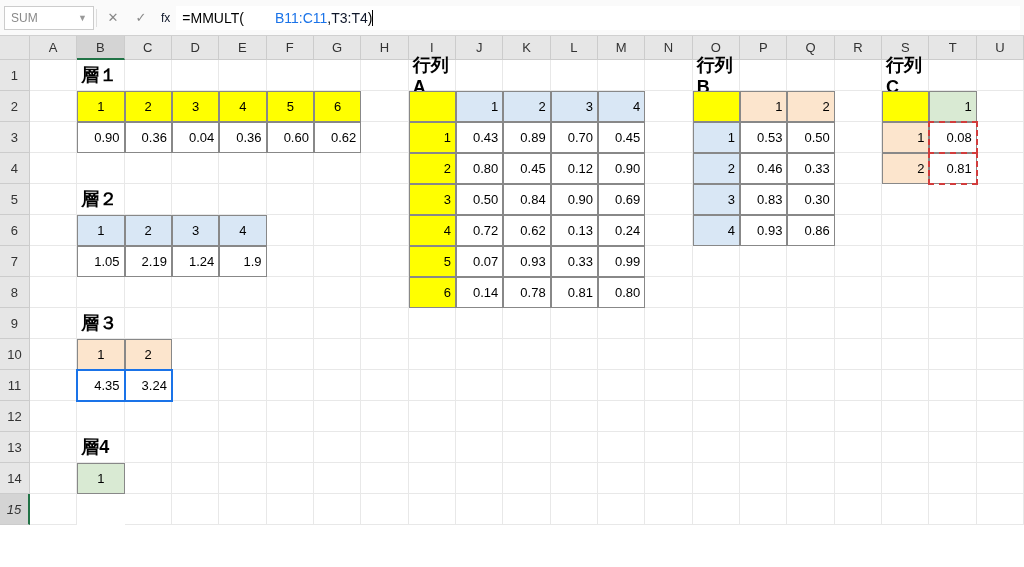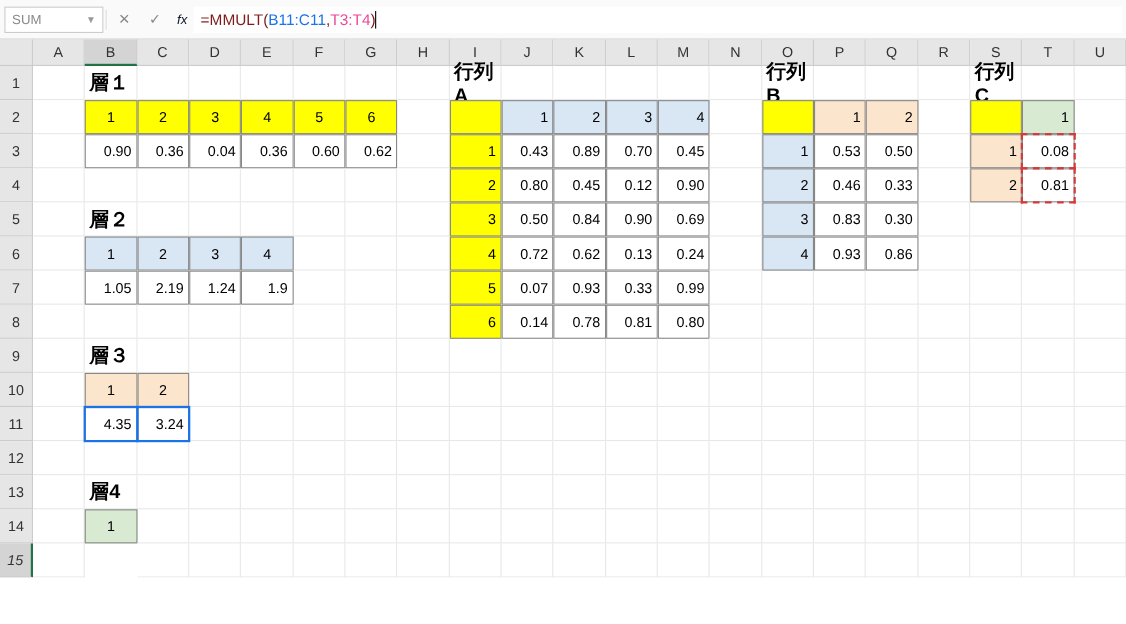--- a/index.html
+++ b/index.html
@@ -3,21 +3,21 @@
 <meta charset="utf-8">
 <style>
 * { box-sizing: border-box; margin: 0; padding: 0; }
 body { font-family: Arial, 'Meiryo', sans-serif; font-size: 13px; background: #fff; color: #000; overflow: hidden; }
 
 .toolbar { display: flex; align-items: center; height: 36px; border-bottom: 1px solid #d0d0d0; padding: 0 4px; gap: 0; background: #fafafa; }
 .name-box { width: 90px; height: 24px; border: 1px solid #ccc; background: #fff; padding: 0 6px; display: flex; align-items: center; justify-content: space-between; color: #888; font-size: 12px; }
 .name-box-dd { font-size: 9px; color: #999; }
 .tb-btn { width: 28px; height: 24px; display: flex; align-items: center; justify-content: center; color: #888; border: 1px solid transparent; }
 .divider { width: 1px; height: 18px; background: #ddd; margin: 0 2px; }
-.fx-lbl { font-style: italic; font-size: 12px; color: #0f172a; padding: 0 6px; }
+.fx-lbl { font-size: 12px; color: #0f172a; padding: 0 6px; }
 .formula-input { flex: 1; padding: 0 6px; font-size: 14px; height: 24px; display: flex; align-items: center; background: #fff; }
 
 .grid { position: relative; }
 .colhdr { display: flex; height: 24px; }
 .colhdr .corner { width: 30px; background: #e6e6e6; border-right: 1px solid #ccc; border-bottom: 1px solid #ccc; }
 .colhdr .ch { width: 47.5px; text-align: center; line-height: 24px; background: #e6e6e6; border-right: 1px solid #ccc; border-bottom: 1px solid #ccc; font-size: 13px; color: #333; }
 .colhdr .ch.sel { background: #d4d4d4; border-bottom: 2px solid #217346; }
 
 .rows { }
 .row { display: flex; height: 31px; }
@@ -31,23 +31,23 @@
 .tbl-c { justify-content: center; }
 .hdr-y { background: #ffff00; }
 .hdr-b { background: #d9e7f5; }
 .hdr-o { background: #fce5cd; }
 .hdr-g { background: #d9ead3; }
 
 .sel-blue { outline: 2px solid #1a73e8; outline-offset: -1px; z-index: 2; text-align: right; }
 .sel-red { outline: 2px dashed #d23c3c; outline-offset: -1px; z-index: 2; }
 .active-cell { outline: 2px solid #217346; outline-offset: -1px; z-index: 3; margin-top: 32px; }
 
-.fp { color: #7f1d1d; }
-.fblue { color: #1a73e8; }
-.fred { color: #ec4899; }
+.fp { color: #000000; }
+.fblue { color: #1a73e8; margin-left: 31px; }
+.fred { color: #0f172a; }
 </style>
 </head>
 <body>
 
 <div class="toolbar">
   <div class="name-box">
     <span>SUM</span>
     <span class="name-box-dd">▼</span>
   </div>
   <div class="divider"></div>

